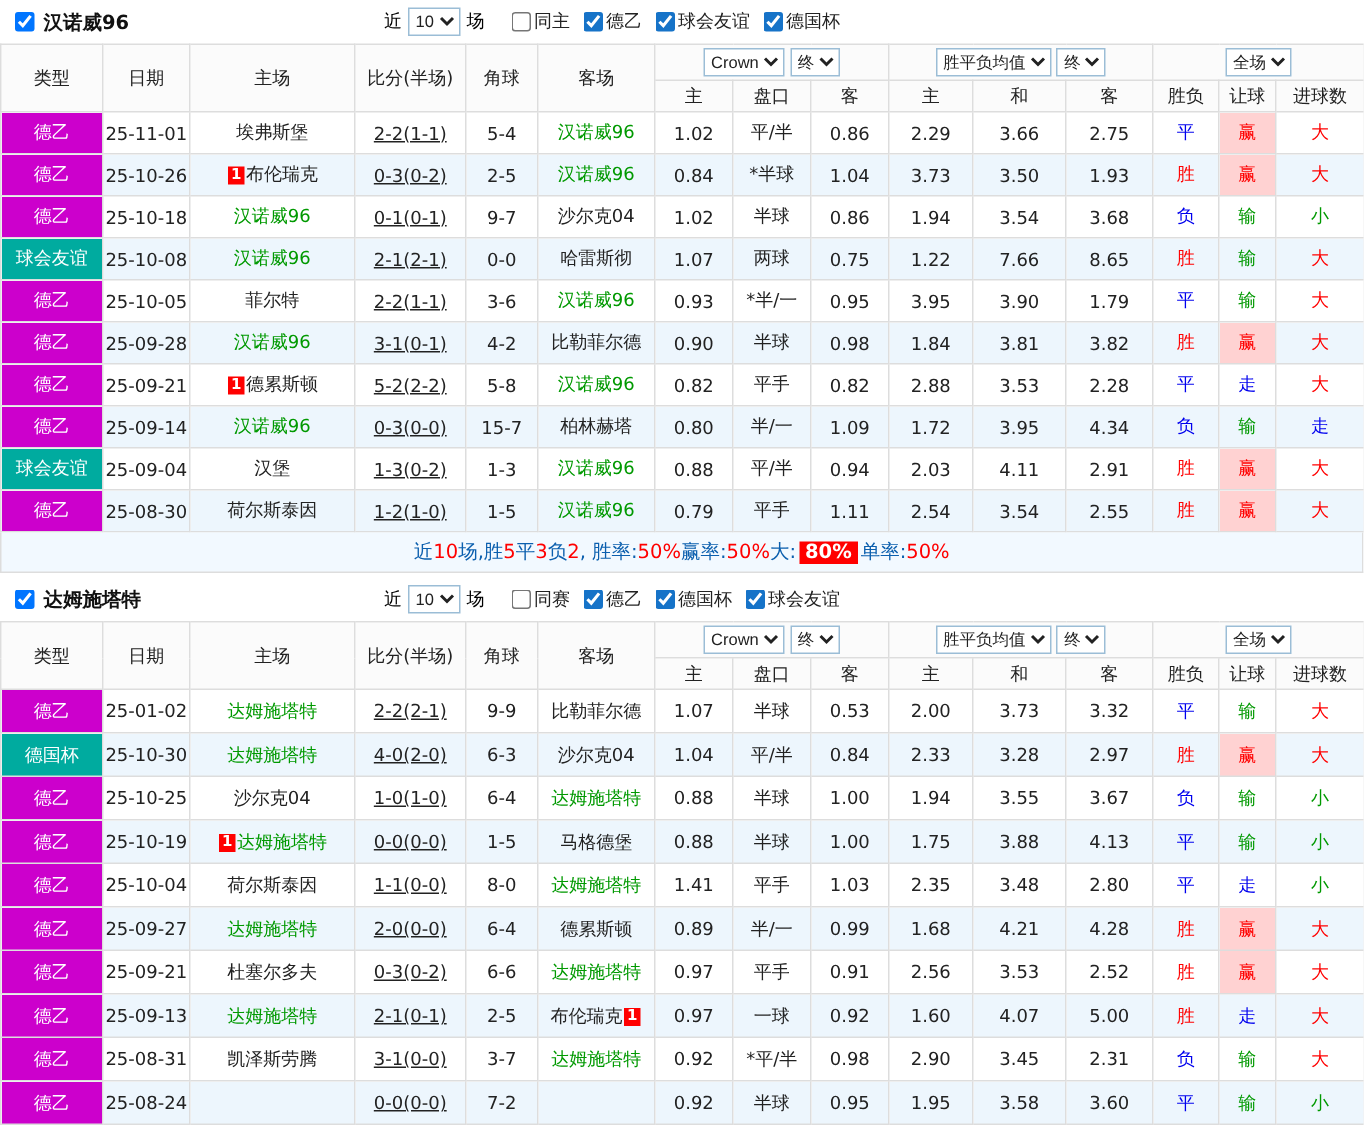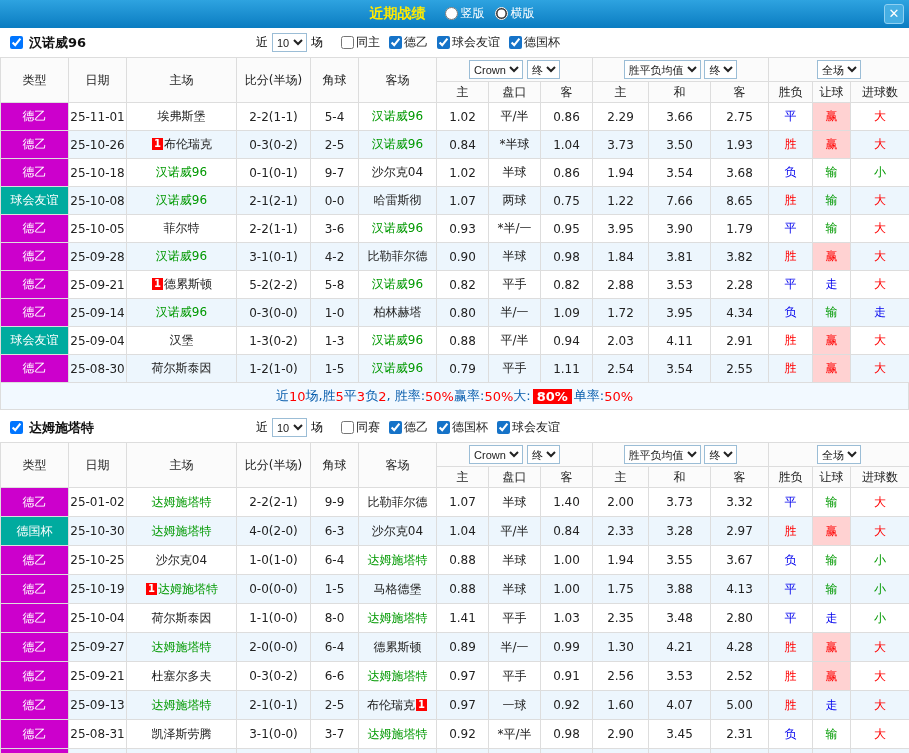--- a/index.html
+++ b/index.html
@@ -20,46 +20,35 @@
   select{font-size:11px;height:19px;border:1px solid #9bbdd6;background:#fff;color:#222;}
   table.grid{border-collapse:collapse;width:909px;table-layout:fixed;}
   .grid th,.grid td{border:1px solid #ddd;text-align:center;overflow:hidden;white-space:nowrap;padding:0;}
   .grid thead th{background:#fbfbfb;font-weight:normal;color:#222;font-size:12px;}
   .grid thead tr.h1 th{height:23px;}
   .grid thead tr.h2 th{height:20px;}
   .grid td{height:27px;font-size:12px;color:#222;}
   #tbody-1 td{height:28px;}
   tr.alt td{background:#edf6fd;}
   td.lg{color:#fff;}
-  .score{color:#f00;}
+  .score{color:#f00;text-decoration:underline;}
   .odd{color:#f00;}
   .focus{color:#090;}
   .badge1{display:inline-block;background:#f00;color:#fff;font-size:10px;min-width:11px;height:12px;line-height:12px;vertical-align:1px;margin:0 1px;font-weight:bold;}
   .summary{height:26px;display:flex;align-items:center;justify-content:center;background:#f2f9ff;border:1px solid #ddd;border-top:none;font-size:13px;}
   .seg-blue{color:#0b5fae;}
   .seg-red{color:#f00;}
   .seg-redbg{color:#fff;background:#f00;padding:0 4px;margin:0 2px;font-weight:bold;}
   .gap{height:3px;}
 </style>
 </head>
 <body>
 
 <div class="window">
 
-  <div class="topbar">
-    <span class="title">近期战绩</span>
-    <span id="layout-radios"><label class="radio-label">
-          <input type="radio" name="layout" style="">
-          <span>竖版</span>
-        </label><label class="radio-label">
-          <input type="radio" name="layout" checked="" style="">
-          <span>横版</span>
-        </label></span>
-    <div class="close-btn">✕</div>
-  </div>
 
   <div class="section">
     <div class="filterbar">
       <label class="team-chk">
         <input type="checkbox" checked="checked" style="">
         <span class="teamname">汉诺威96</span>
       </label>
       <span class="near-controls">
         <span>近</span>
         <select><option>10</option></select>
@@ -252,21 +241,21 @@
             <td class="odd">2.28</td>
             <td style="color: rgb(0, 0, 238);">平</td>
             <td style="color: rgb(0, 0, 238);">走</td>
             <td style="color: rgb(255, 0, 0);">大</td>
           </tr>
           <tr class="alt">
             <td class="lg" style="background: rgb(204, 0, 204);">德乙</td>
             <td>25-09-14</td>
             <td><span class="focus">汉诺威96</span></td>
             <td class="score">0-3(0-0)</td>
-            <td>1-0</td>
+            <td>15-7</td>
             <td><span>柏林赫塔</span></td>
             <td class="odd">0.80</td>
             <td class="odd">半/一</td>
             <td class="odd">1.09</td>
             <td class="odd">1.72</td>
             <td class="odd">3.95</td>
             <td class="odd">4.34</td>
             <td style="color: rgb(0, 0, 238);">负</td>
             <td style="color: rgb(0, 153, 0);">输</td>
             <td style="color: rgb(0, 0, 238);">走</td>
@@ -412,21 +401,21 @@
       <tbody id="tbody-1">
           <tr>
             <td class="lg" style="background: rgb(204, 0, 204);">德乙</td>
             <td>25-01-02</td>
             <td><span class="focus">达姆施塔特</span></td>
             <td class="score">2-2(2-1)</td>
             <td>9-9</td>
             <td><span>比勒菲尔德</span></td>
             <td class="odd">1.07</td>
             <td class="odd">半球</td>
-            <td class="odd">1.40</td>
+            <td class="odd">0.53</td>
             <td class="odd">2.00</td>
             <td class="odd">3.73</td>
             <td class="odd">3.32</td>
             <td style="color: rgb(0, 0, 238);">平</td>
             <td style="color: rgb(0, 153, 0);">输</td>
             <td style="color: rgb(255, 0, 0);">大</td>
           </tr>
           <tr class="alt">
             <td class="lg" style="background: rgb(0, 171, 159);">德国杯</td>
             <td>25-10-30</td>
@@ -498,21 +487,21 @@
           <tr class="alt">
             <td class="lg" style="background: rgb(204, 0, 204);">德乙</td>
             <td>25-09-27</td>
             <td><span class="focus">达姆施塔特</span></td>
             <td class="score">2-0(0-0)</td>
             <td>6-4</td>
             <td><span>德累斯顿</span></td>
             <td class="odd">0.89</td>
             <td class="odd">半/一</td>
             <td class="odd">0.99</td>
-            <td class="odd">1.30</td>
+            <td class="odd">1.68</td>
             <td class="odd">4.21</td>
             <td class="odd">4.28</td>
             <td style="color: rgb(255, 0, 0);">胜</td>
             <td style="color: rgb(255, 0, 0); background: rgb(255, 210, 210);">赢</td>
             <td style="color: rgb(255, 0, 0);">大</td>
           </tr>
           <tr>
             <td class="lg" style="background: rgb(204, 0, 204);">德乙</td>
             <td>25-09-21</td>
             <td><span>杜塞尔多夫</span></td>

